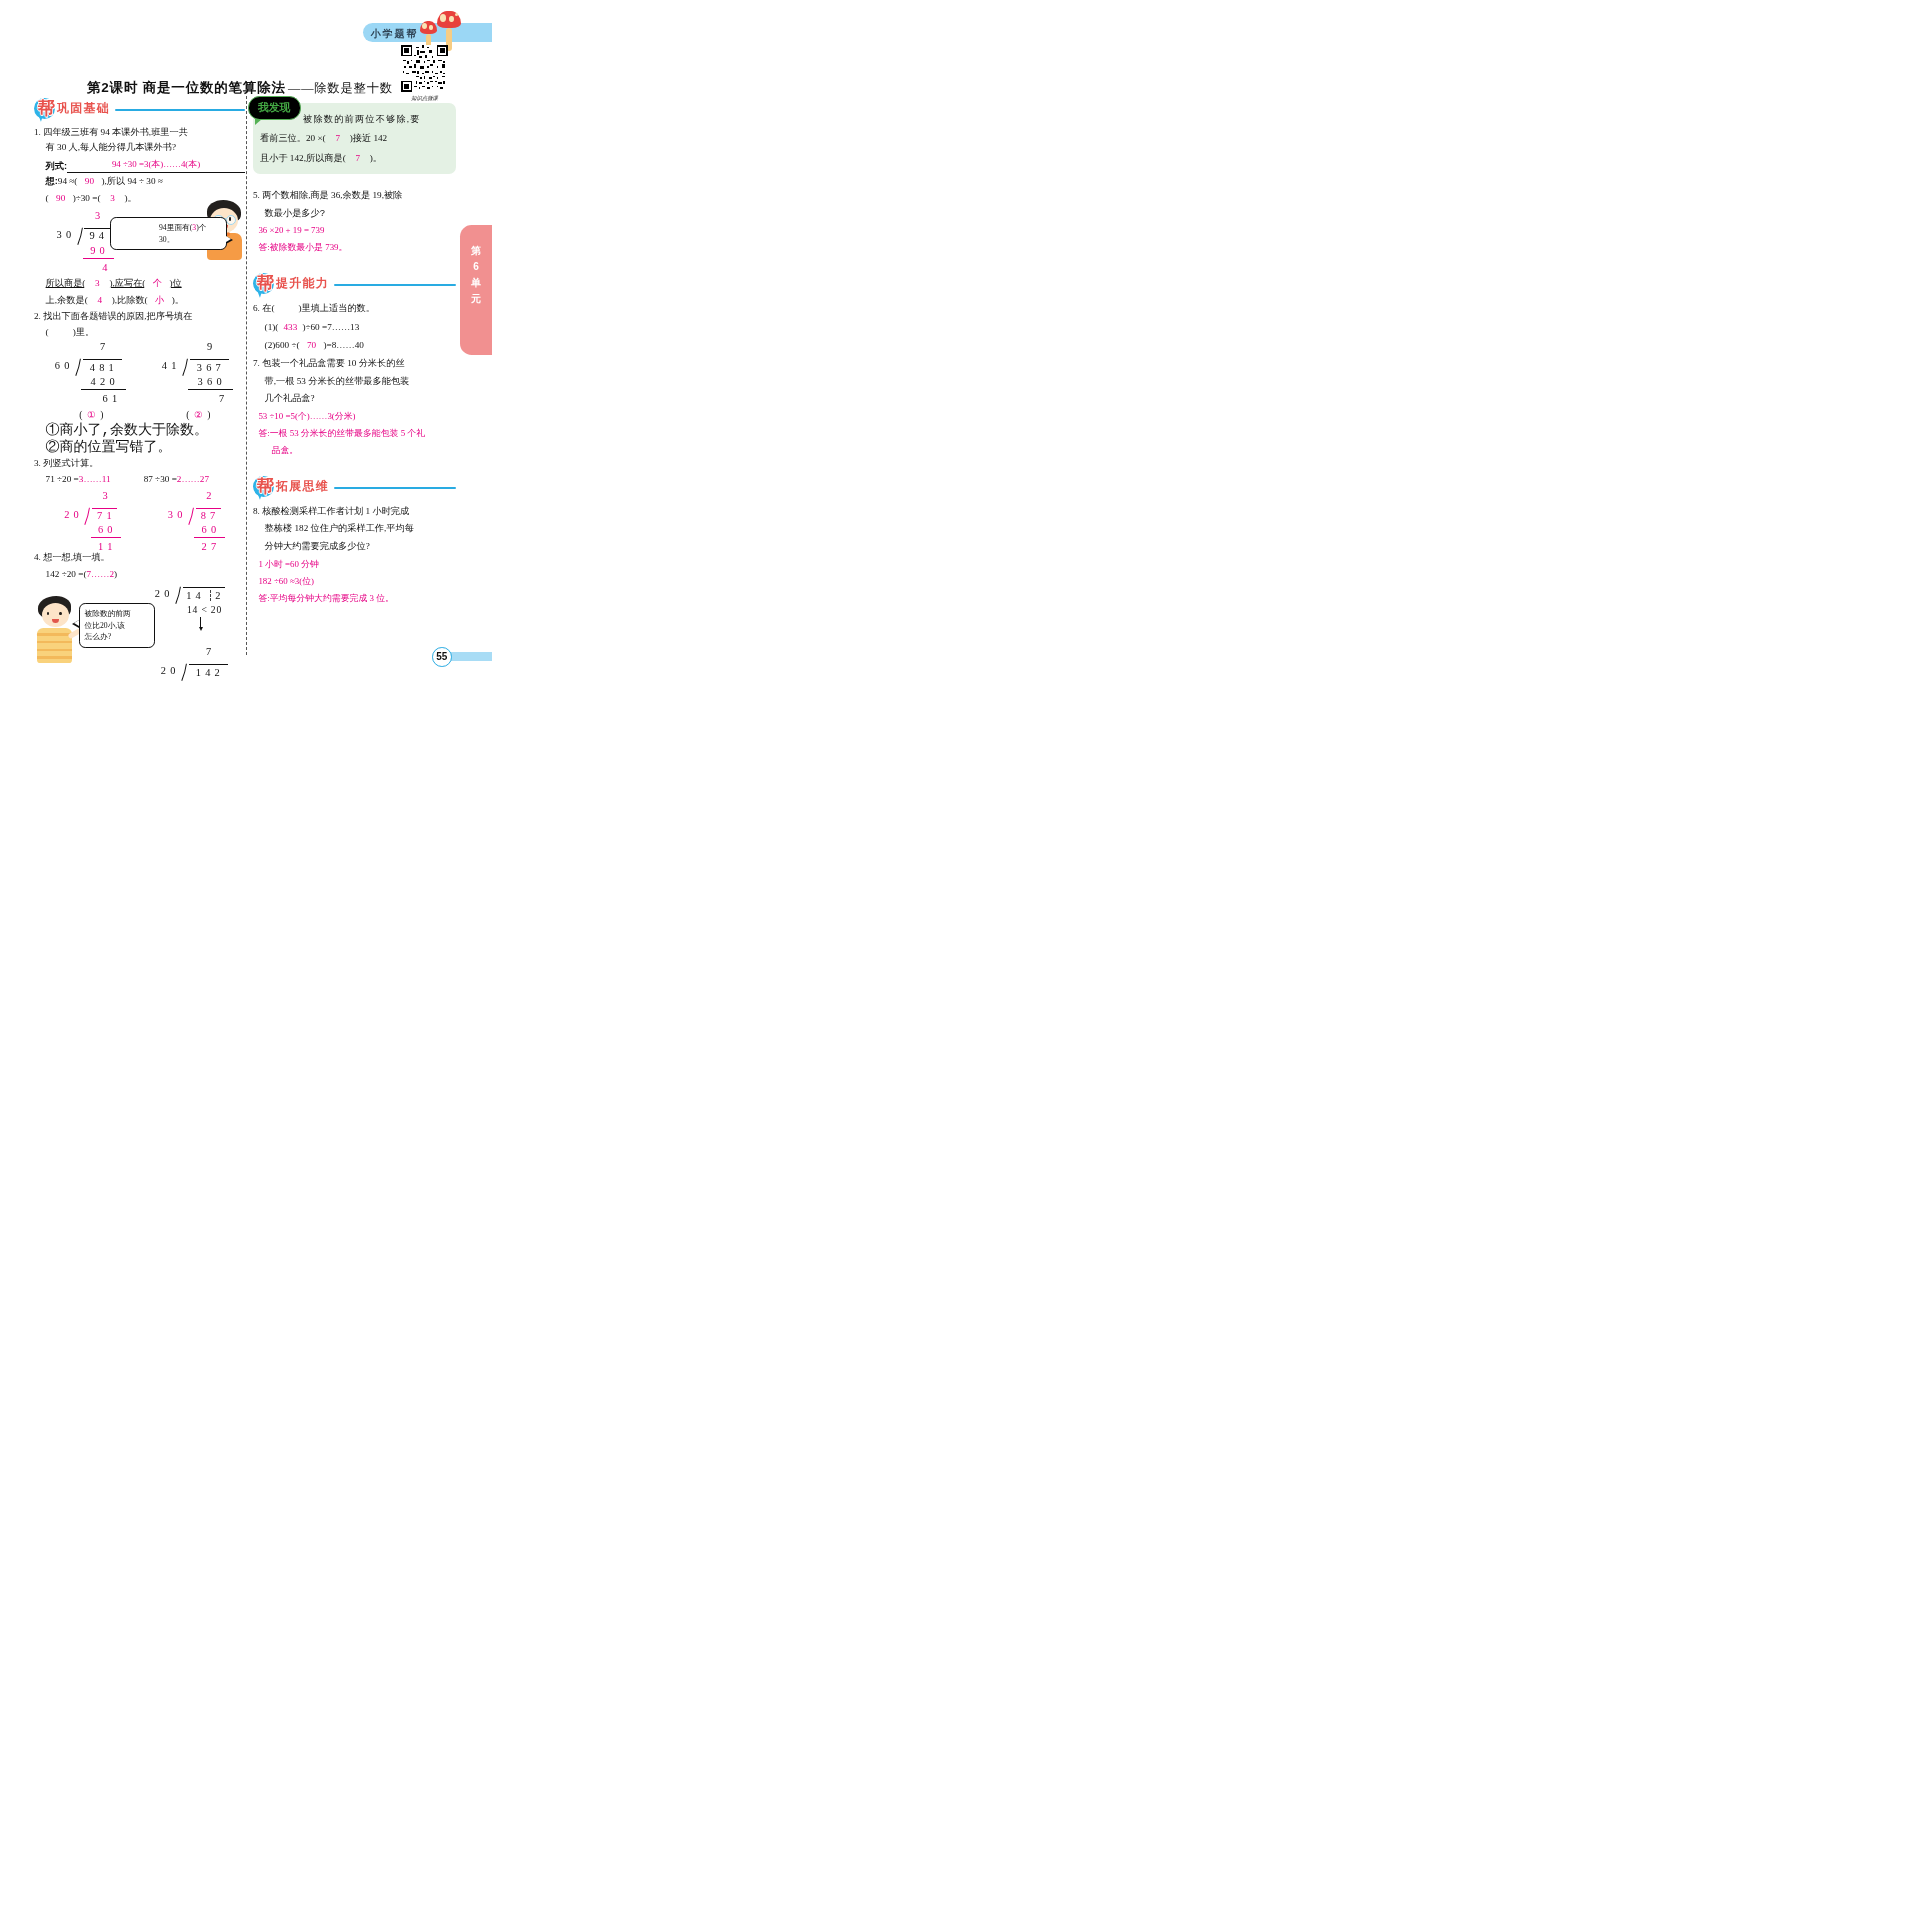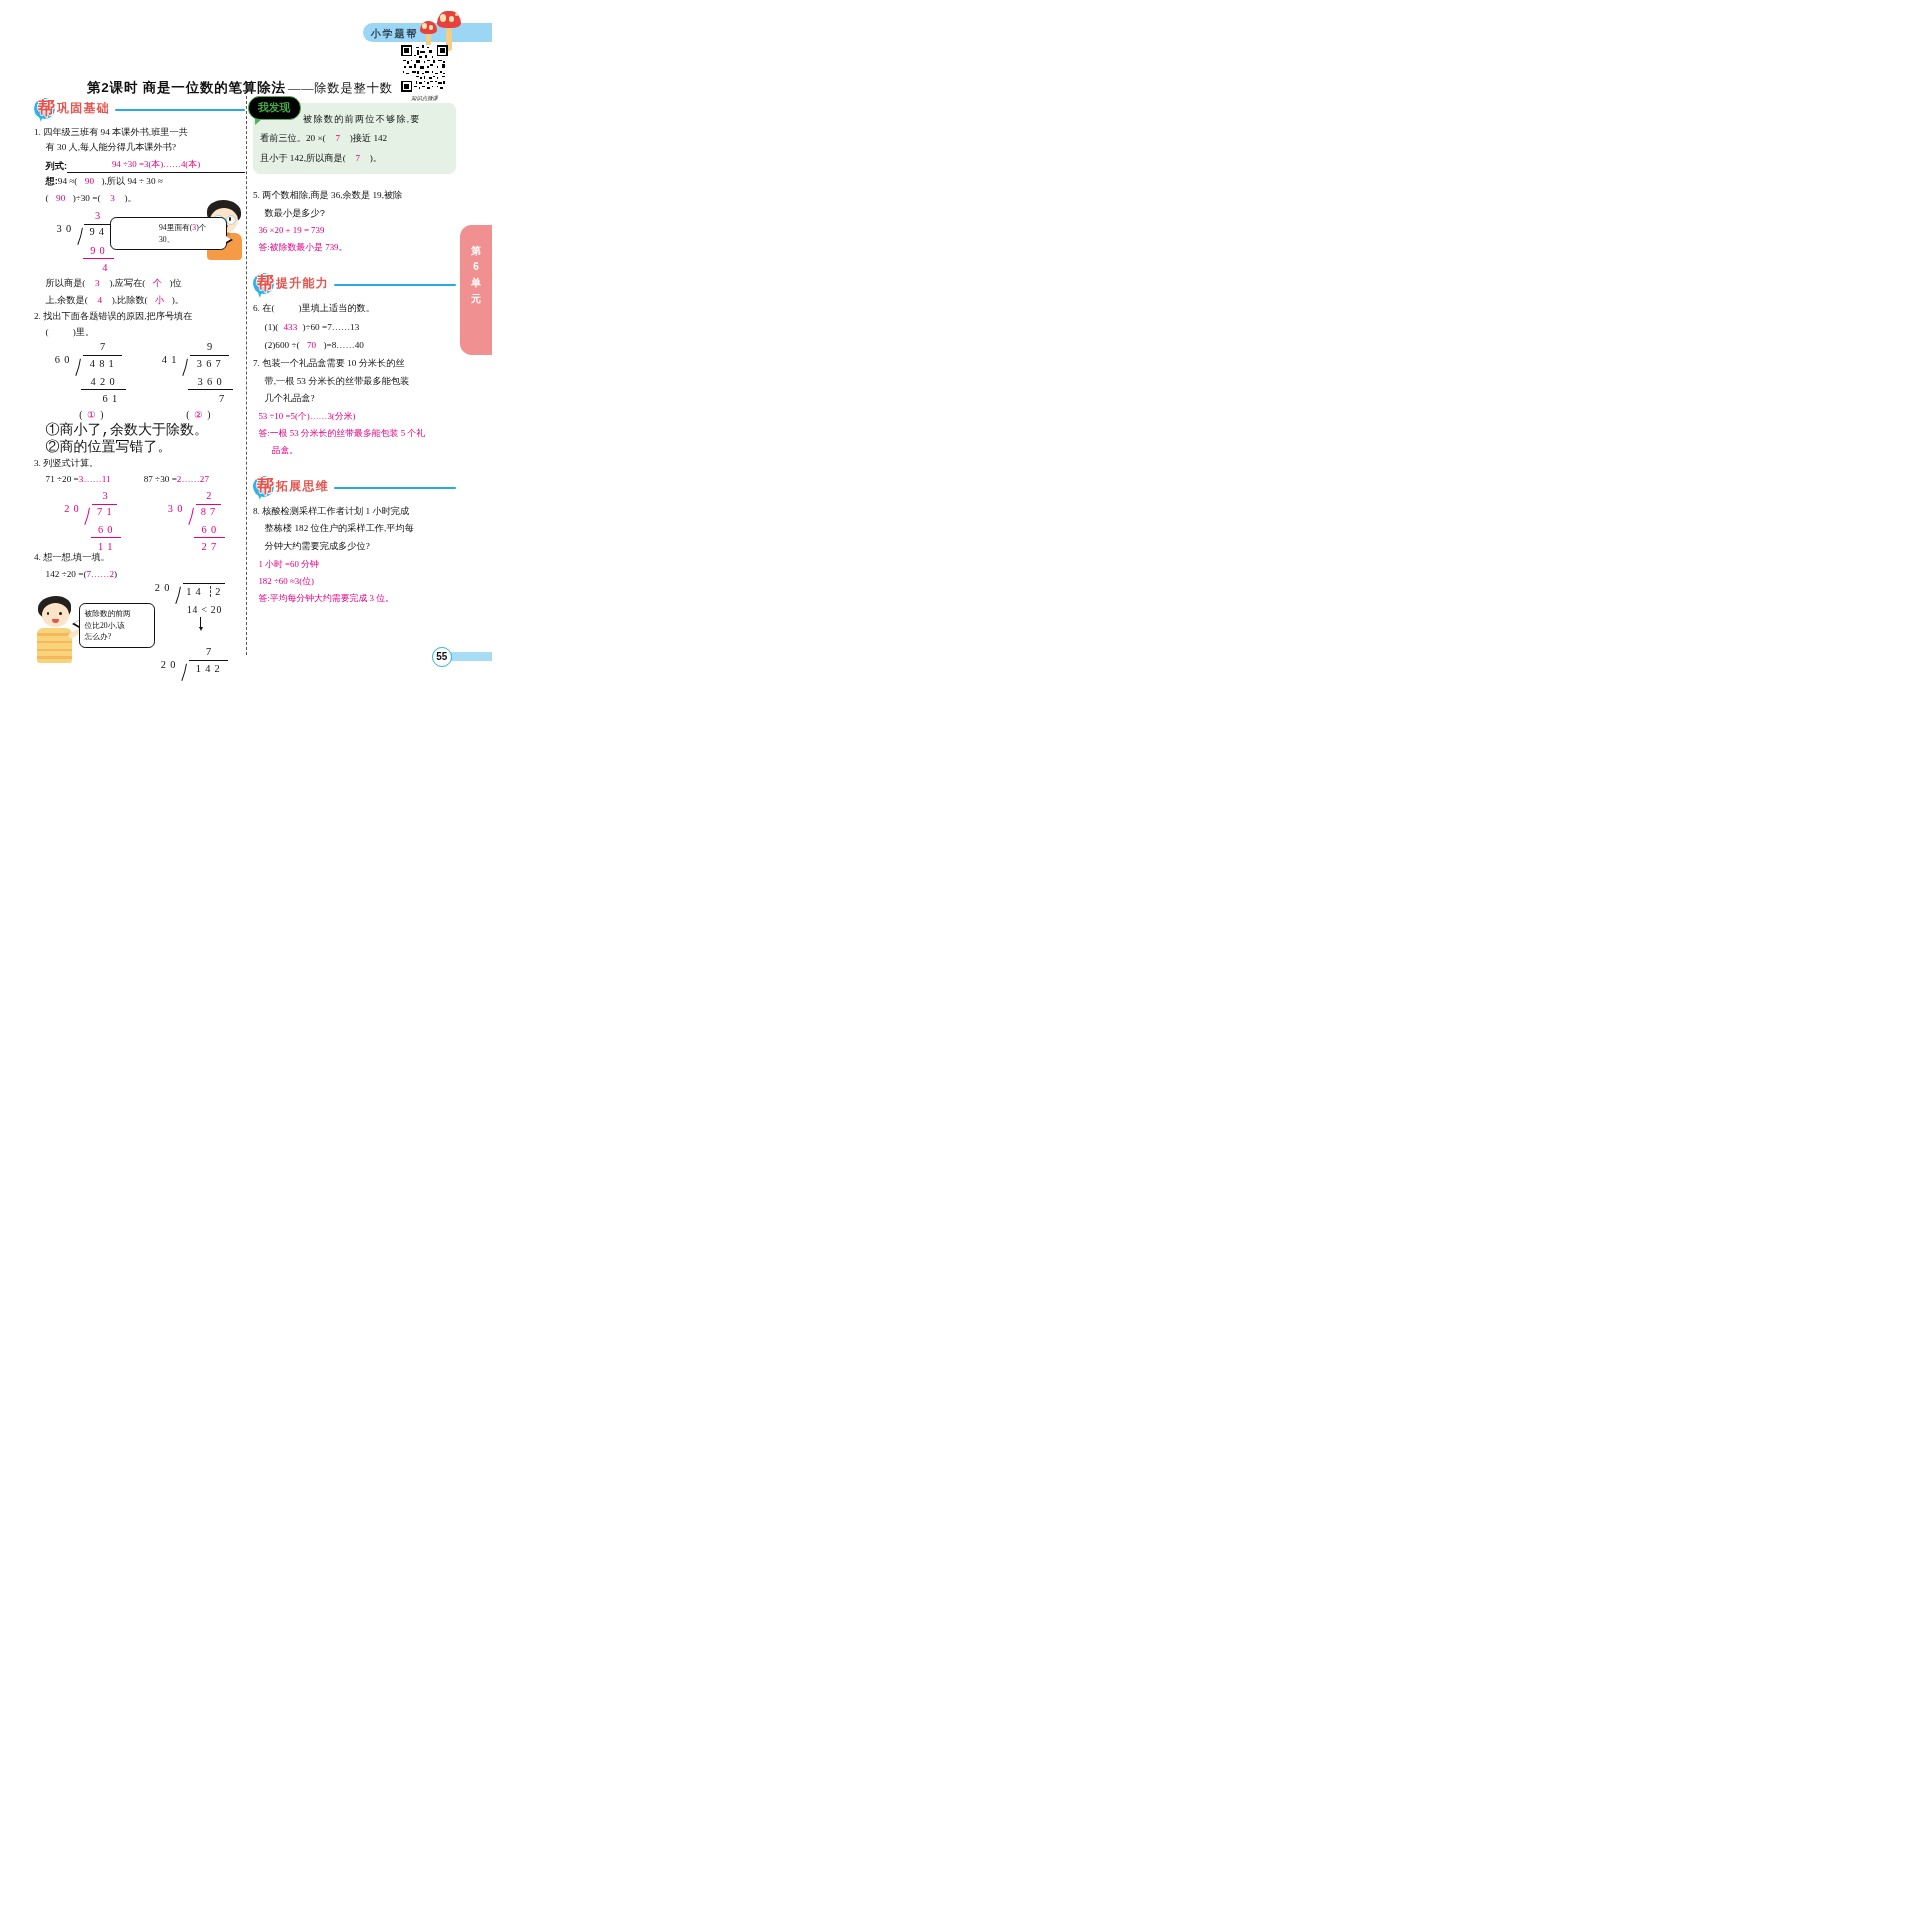--- a/index.html
+++ b/index.html
@@ -57,21 +57,21 @@
   .bqt{position:absolute;left:3.5px;top:0px;font-size:17.7px;line-height:22.3px;color:#e8534e;font-weight:bold;
        font-family:"Liberation Sans",sans-serif;
        text-shadow:0.8px 0 0 #fff,-0.8px 0 0 #fff,0 0.8px 0 #fff,0 -0.8px 0 #fff,0.8px 0.8px 0 #fff,-0.8px -0.8px 0 #fff;}
   .btitle{font-size:12px;color:#e8534e;font-weight:bold;letter-spacing:1.2px;margin-left:0.8px;
           font-family:"Liberation Sans",sans-serif;white-space:nowrap;}
   .bline{flex:1;height:2.3px;background:#29abe2;border-radius:1.2px;margin-left:4.6px;margin-top:3.1px;}
 
   
   .ldiv{position:absolute;font-size:10.4px;line-height:1;letter-spacing:0.8px;}
   .ldiv .lq{margin-left:calc(var(--dvw) + 8.5px);width:var(--ddw);text-align:center;margin-bottom:2.7px;}
-  .ldiv .lbody{display:flex;align-items:flex-start;}
+  .ldiv .lbody{display:flex;align-items:flex-end;}
   .ldiv .ldv{display:inline-block;width:var(--dvw);text-align:center;padding-bottom:1.2px;}
   .ldiv .lbr{width:6.2px;height:17.7px;margin-right:1.5px;position:relative;top:3.1px;}
   .ldiv .lbr svg path{stroke:currentColor;fill:none;stroke-width:2.6;}
   .ldiv .ldd{display:inline-block;width:var(--ddw);text-align:center;
              border-top:1.2px solid currentColor;padding-top:2.3px;}
   .ldiv .lrow{margin-left:calc(var(--dvw) + 8.5px);width:var(--ddw);text-align:center;margin-top:3.9px;}
   .ldiv .lline{margin-left:calc(var(--dvw) + 6.2px);width:calc(var(--ddw) + 5.4px);
                border-bottom:1.2px solid currentColor;height:1.5px;}
   .ldiv .lrem{text-align:right;padding-right:2.3px;box-sizing:border-box;}
   .ldiv .ltag{margin-left:calc(var(--dvw) + 2.3px);margin-top:6.2px;font-size:9.6px;white-space:nowrap;}
@@ -321,21 +321,21 @@
             <div class="glass g1"></div>
             <div class="glass g2"></div>
             <div class="bridge"></div>
           <div class="eye e1"></div>
             <div class="eye e2"></div>
             <div class="mouth"></div>
           </div>
       </div>
     </div>
 
-    <div class="tline indent" style="line-height:17px;"><span>所以商是(</span><span class="c-pink fill">3</span><span>),应写在(</span><span class="c-pink fill">个</span><span>)位</span></div>
+    <div class="tline indent" style="line-height:17px;text-decoration:underline;"><span>所以商是(</span><span class="c-pink fill">3</span><span>),应写在(</span><span class="c-pink fill">个</span><span>)位</span></div>
     <div class="tline indent" style="line-height:17px;"><span>上,余数是(</span><span class="c-pink fill">4</span><span>),比除数(</span><span class="c-pink fill">小</span><span>)。</span></div>
 
     <div class="tline">2. 找出下面各题错误的原因,把序号填在</div>
     <div class="tline indent"><span>(</span><span class="fill"></span><span>)里。</span></div>
 
     <div class="fig" style="height:82px;">
       <div class="ldiv" style="left:16px;top:2.3px;--dvw:25px;--ddw:39px;">
         <div class="lq">7</div>
         <div class="lbody">
           <span class="ldv">6 0</span>

